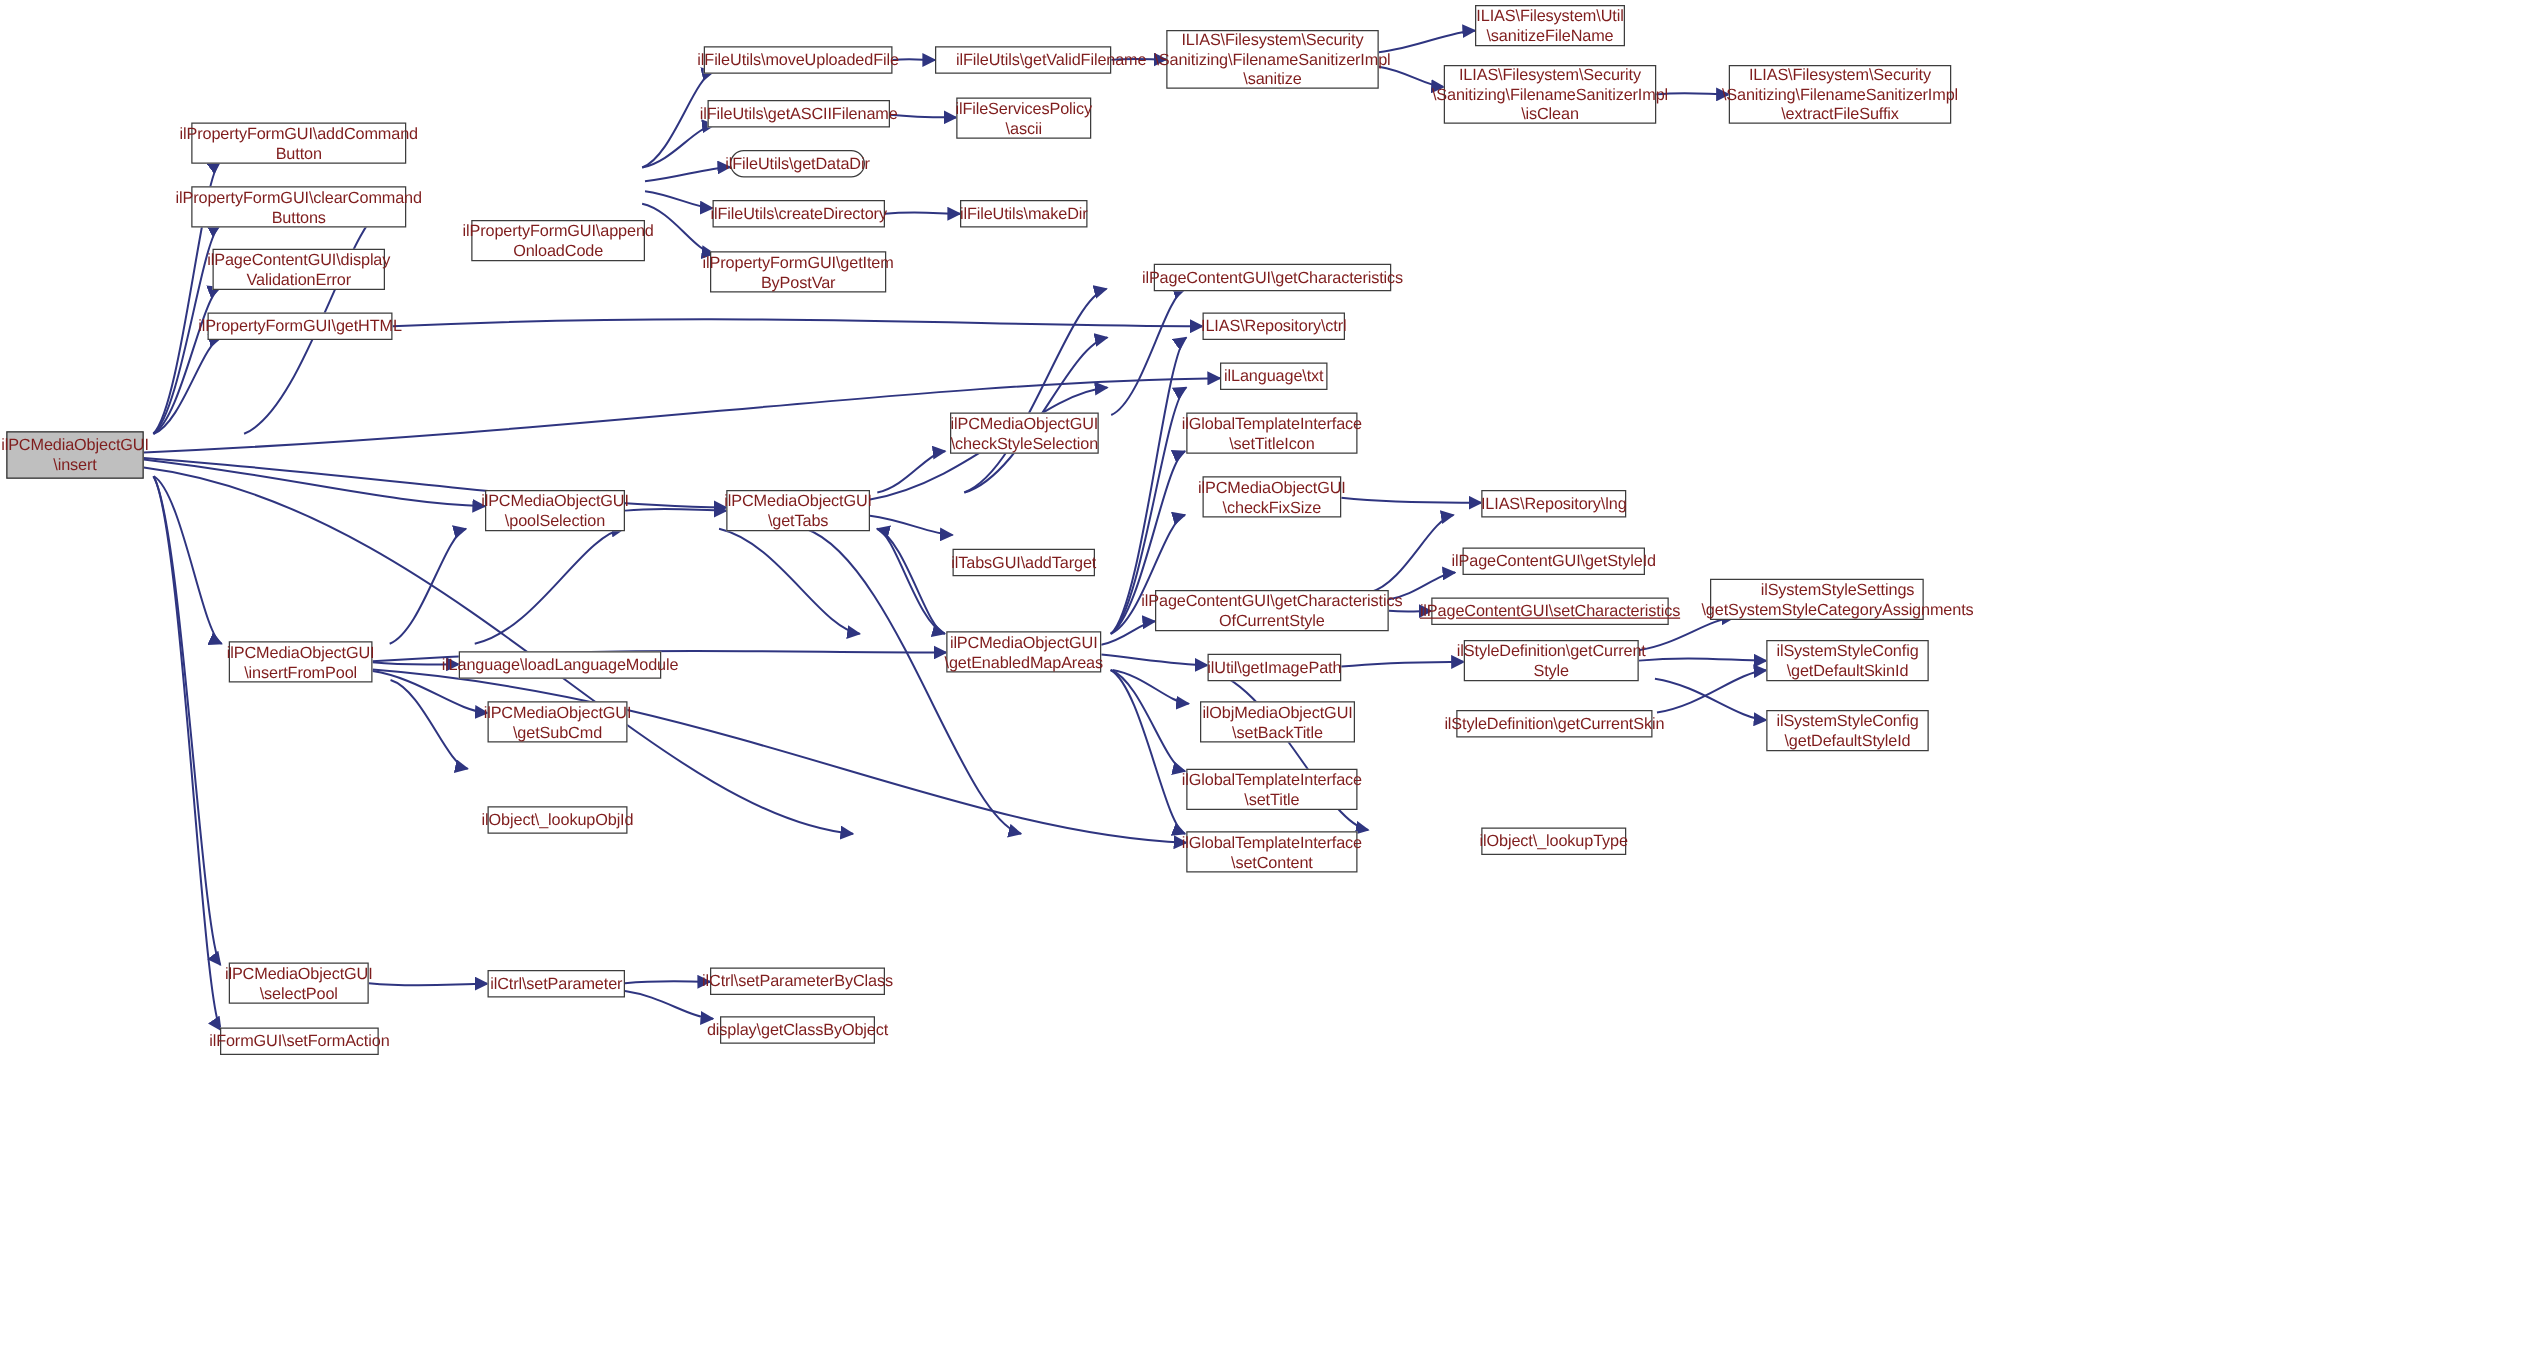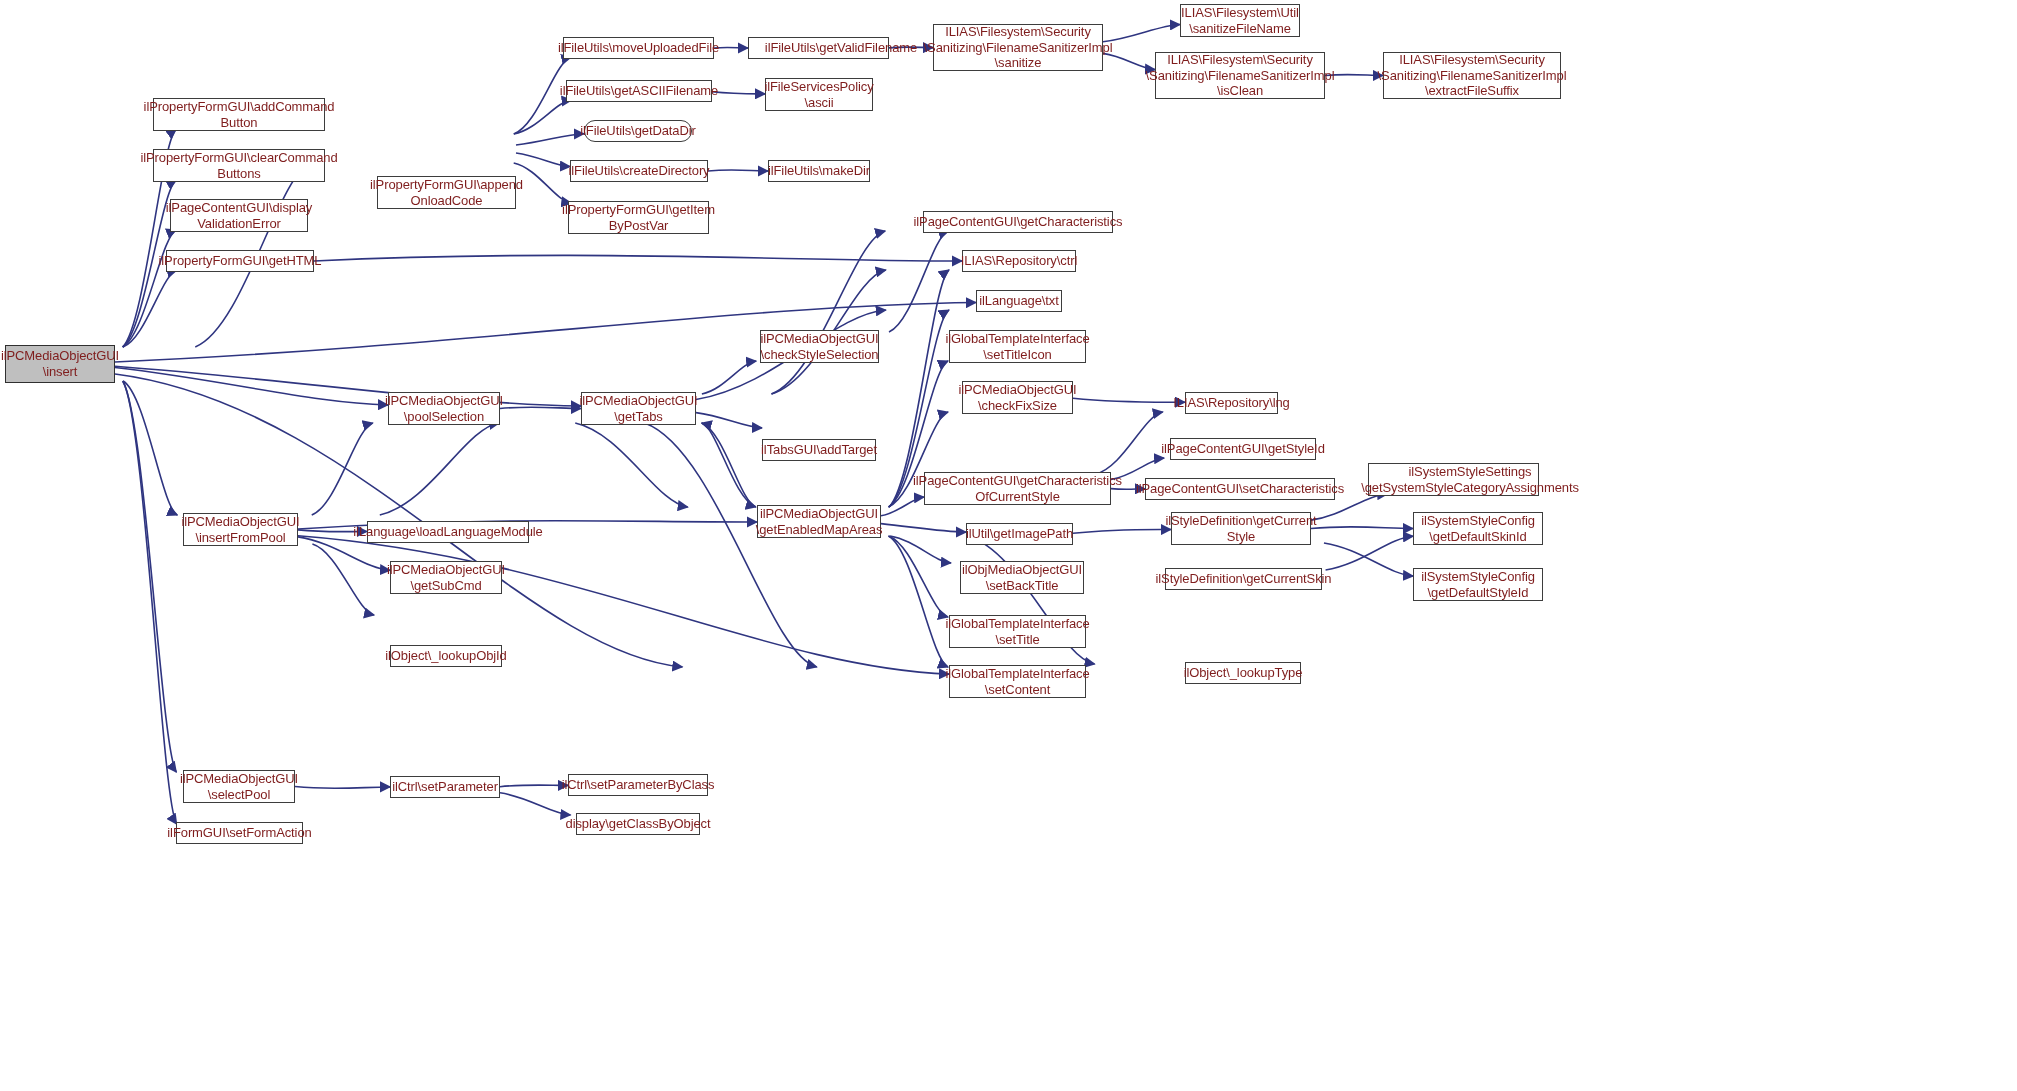--- a/index.html
+++ b/index.html
@@ -185,31 +185,31 @@
         <span>ilPCMediaObjectGUI
 \poolSelection</span>
       </div>
       <div class="node" style="left: 581px; top: 392px; width: 115px; height: 33px;">
         <span>ilPCMediaObjectGUI
 \getTabs</span>
       </div>
       <div class="node" style="left: 762px; top: 421px; width: 114px; height: 22px; margin-top: 18px;">
         <span>ilTabsGUI\addTarget</span>
       </div>
-      <div class="node" style="left: 1185px; top: 392px; width: 93px; height: 22px; justify-content: center;">
+      <div class="node" style="left: 1185px; top: 392px; width: 116px; height: 22px; justify-content: center;">
         <span>ILIAS\Repository\lng</span>
       </div>
       <div class="node" style="left: 1170px; top: 438px; width: 146px; height: 22px;">
         <span>ilPageContentGUI\getStyleId</span>
       </div>
       <div class="node" style="left: 924px; top: 472px; width: 187px; height: 33px;">
         <span>ilPageContentGUI\getCharacteristics
 OfCurrentStyle</span>
       </div>
-      <div class="node" style="left: 1145px; top: 478px; width: 190px; height: 22px;">
+      <div class="node" style="left: 1145px; top: 478px; width: 190px; height: 22px; text-decoration: underline;">
         <span>ilPageContentGUI\setCharacteristics</span>
       </div>
       <div class="node" style="left: 757px; top: 505px; width: 124px; height: 33px;">
         <span>ilPCMediaObjectGUI
 \getEnabledMapAreas</span>
       </div>
       <div class="node" style="left: 966px; top: 523px; width: 107px; height: 22px;">
         <span>ilUtil\getImagePath</span>
       </div>
       <div class="node" style="left: 1171px; top: 512px; width: 140px; height: 33px;">

